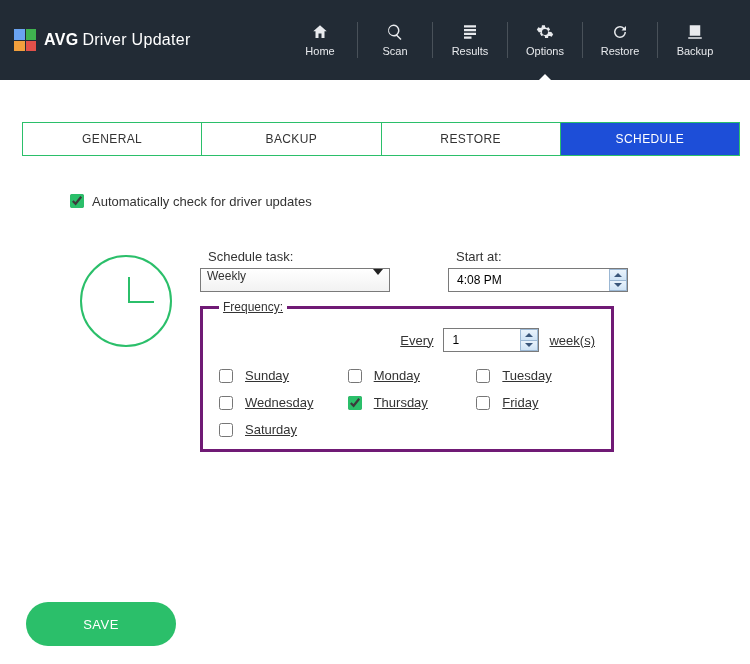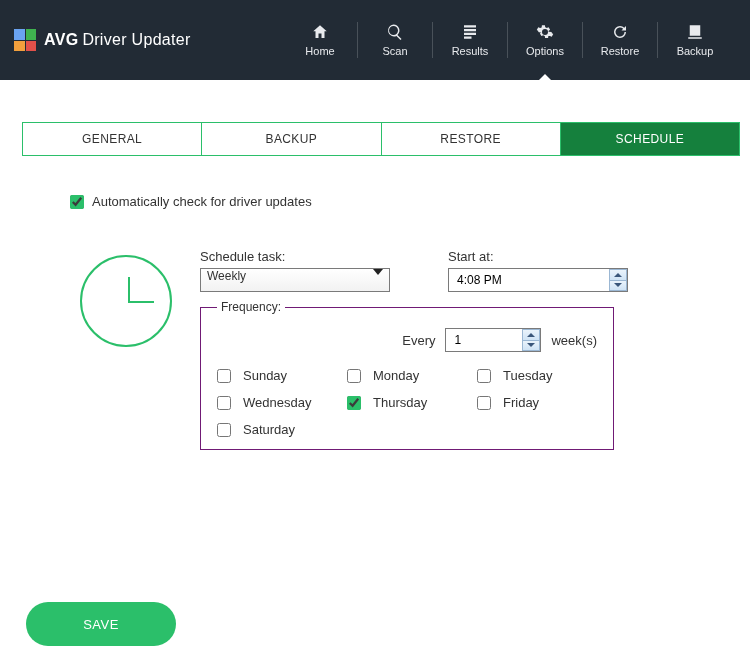--- a/index.html
+++ b/index.html
@@ -56,65 +56,66 @@
     height: 34px;
     border: 1px solid #2bbf6a;
     background: #fff;
     color: #333;
     font-size: 12px;
     letter-spacing: .4px;
     display: flex; align-items: center; justify-content: center;
     cursor: pointer;
   }
   .tab + .tab { border-left: none; }
-  .tab.active { background: #15803d; color: #fff; }
+  .tab.active { background: #1d4ed8; color: #fff; }
 
   
   .content { padding: 38px 50px 0 80px; font-size: 13px; color: #333; }
 
-  .check-row { display: flex; align-items: flex-end; gap: 8px; margin-bottom: 40px; margin-left: -10px;}
+  .check-row { display: flex; align-items: flex-start; gap: 8px; margin-bottom: 40px; margin-left: -10px;}
   .win-check { width: 14px; height: 14px; accent-color: #2bbf6a; }
 
   .sched-row { display: flex; align-items: flex-start; }
   .clock {
     width: 92px; height: 92px; flex: 0 0 92px;
     border: 2px solid #2bbf6a; border-radius: 50%;
     position: relative; margin-right: 28px; margin-top: 6px;
   }
   
   .clock::before { content:""; position:absolute; left:46px; top:20px; width:2px; height:26px; background:#2bbf6a; }
   .clock::after  { content:""; position:absolute; left:46px; top:44px; width:26px; height:2px; background:#2bbf6a; }
 
   .form-area { flex: 1; }
   .form-top { display:flex; gap: 58px; }
-  .lbl { font-size: 13px; color:#333; margin-bottom: 4px; display:block; }
+  .lbl { font-size: 13px; color:#333; margin-bottom: 4px; display:block;margin-left:8px; }
 
   .combo {
     width: 190px; height: 24px;
     border: 1px solid #7a7a7a; background: linear-gradient(#fff,#f2f2f2);
     font-size: 12px; padding: 0 6px;
     display:flex; align-items:flex-start; justify-content:space-between;
   }
   .combo .tri { border-left:5px solid transparent; border-right:5px solid transparent; border-top:6px solid #222; }
 
   .spin-wrap { position: relative; width: 180px; }
   .spin-input {
     width: 180px; height: 24px; border:1px solid #7a7a7a; font-size:12px; padding: 0 22px 0 8px; background:#fff;
   }
   .spin-btns { position:absolute; right:1px; top:1px; width:18px; height:22px; display:flex; flex-direction:column; }
   .spin-btns div { flex:1; background: linear-gradient(#eaf3fb,#cfe3f5); border:1px solid #9bb7d3; display:flex; align-items:center; justify-content:center; }
   .spin-btns div + div { border-top:none; }
   .spin-btns .up::after { content:""; border-left:4px solid transparent; border-right:4px solid transparent; border-bottom:4px solid #3a567a; }
   .spin-btns .down::after { content:""; border-left:4px solid transparent; border-right:4px solid transparent; border-top:4px solid #3a567a; }
 
   fieldset.freq {
-    border: 1px solid #701a75;
+    border: 3px solid #701a75;
     margin-top: 8px;
     padding: 14px 16px 12px 16px;
     width: 414px;
+    text-decoration: underline;
   }
   fieldset.freq legend { font-size: 12px; padding: 0 4px; color:#333; }
 
   .every-row { display:flex; align-items:center; gap: 10px; font-size:13px; margin-bottom: 16px; justify-content: flex-end; }
   .every-row .spin-wrap { width: 96px; }
   .every-row .spin-input { width: 96px; }
 
   .days { display:grid; grid-template-columns: repeat(3, 1fr); row-gap: 12px; column-gap: 10px; font-size:13px; }
   .day { display:flex; align-items:center; gap: 12px; }
   .day input { width:14px; height:14px; accent-color:#2bbf6a; }

